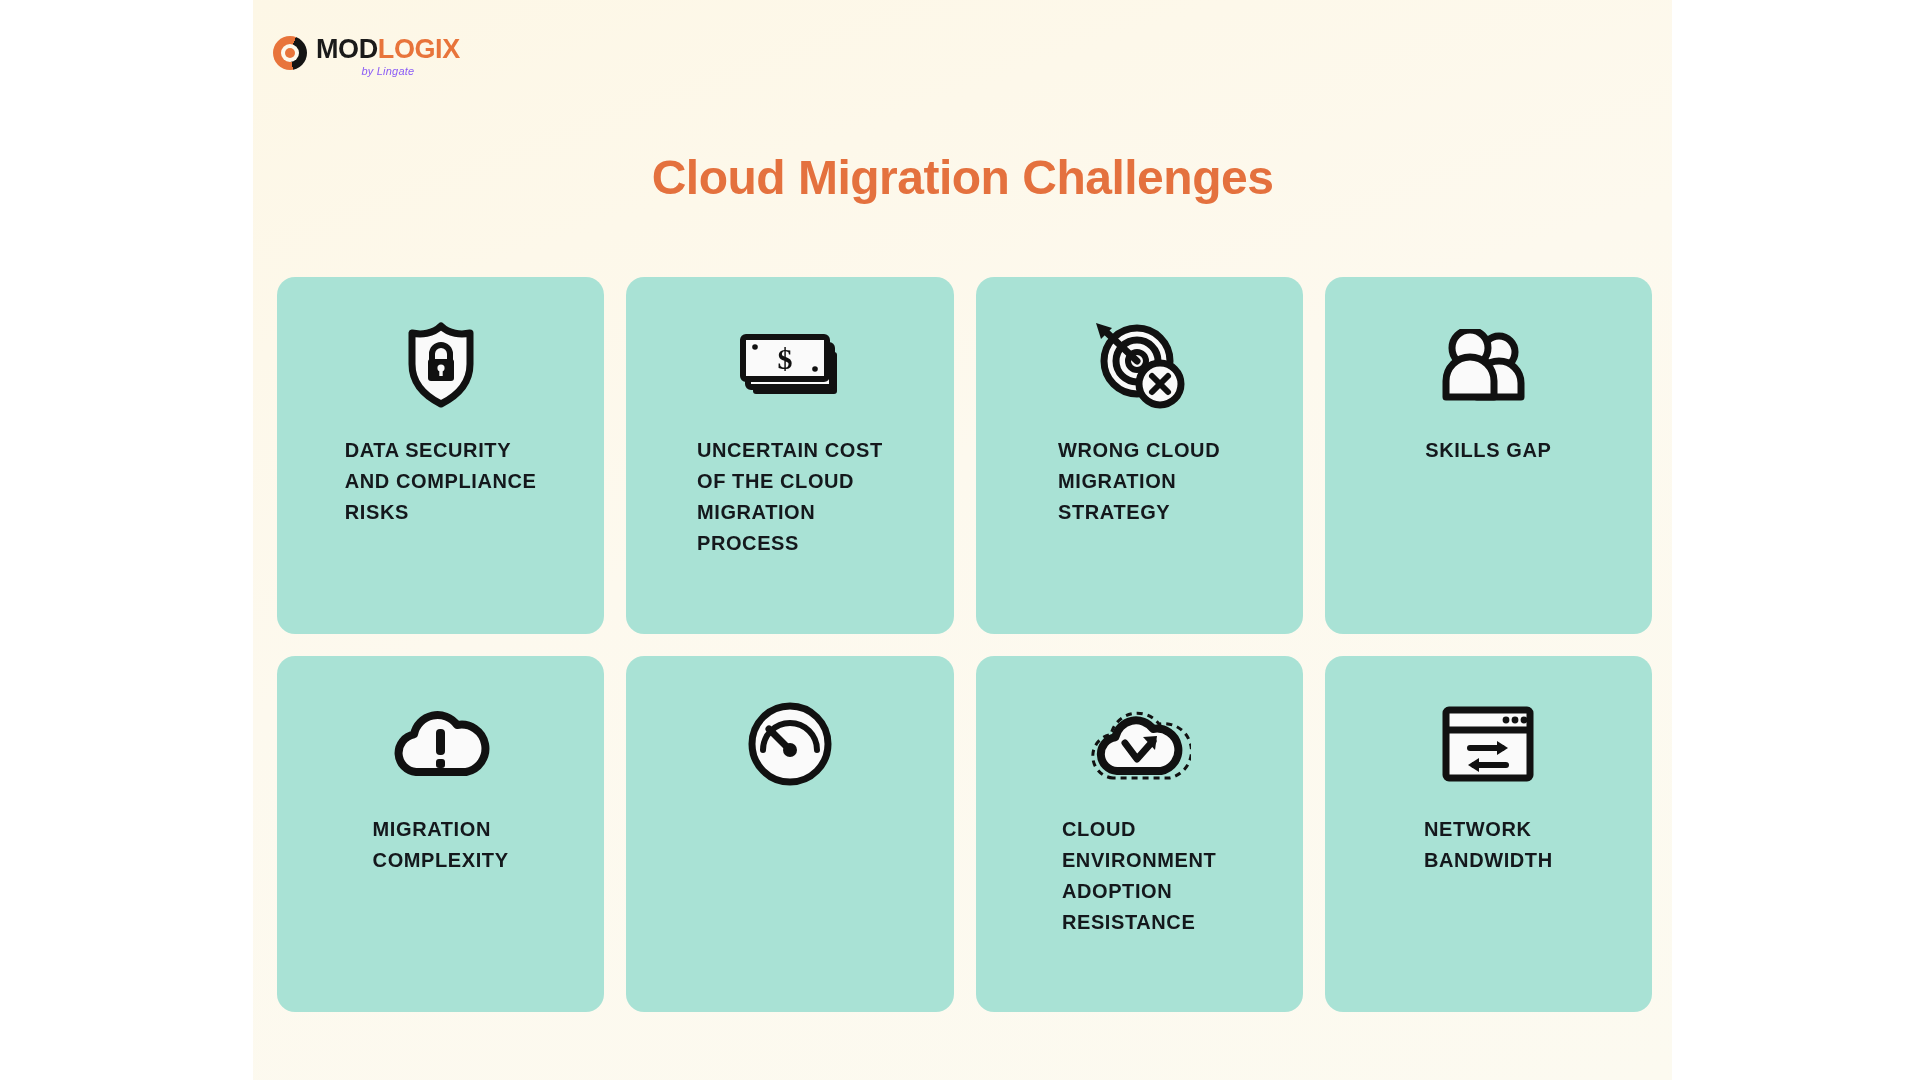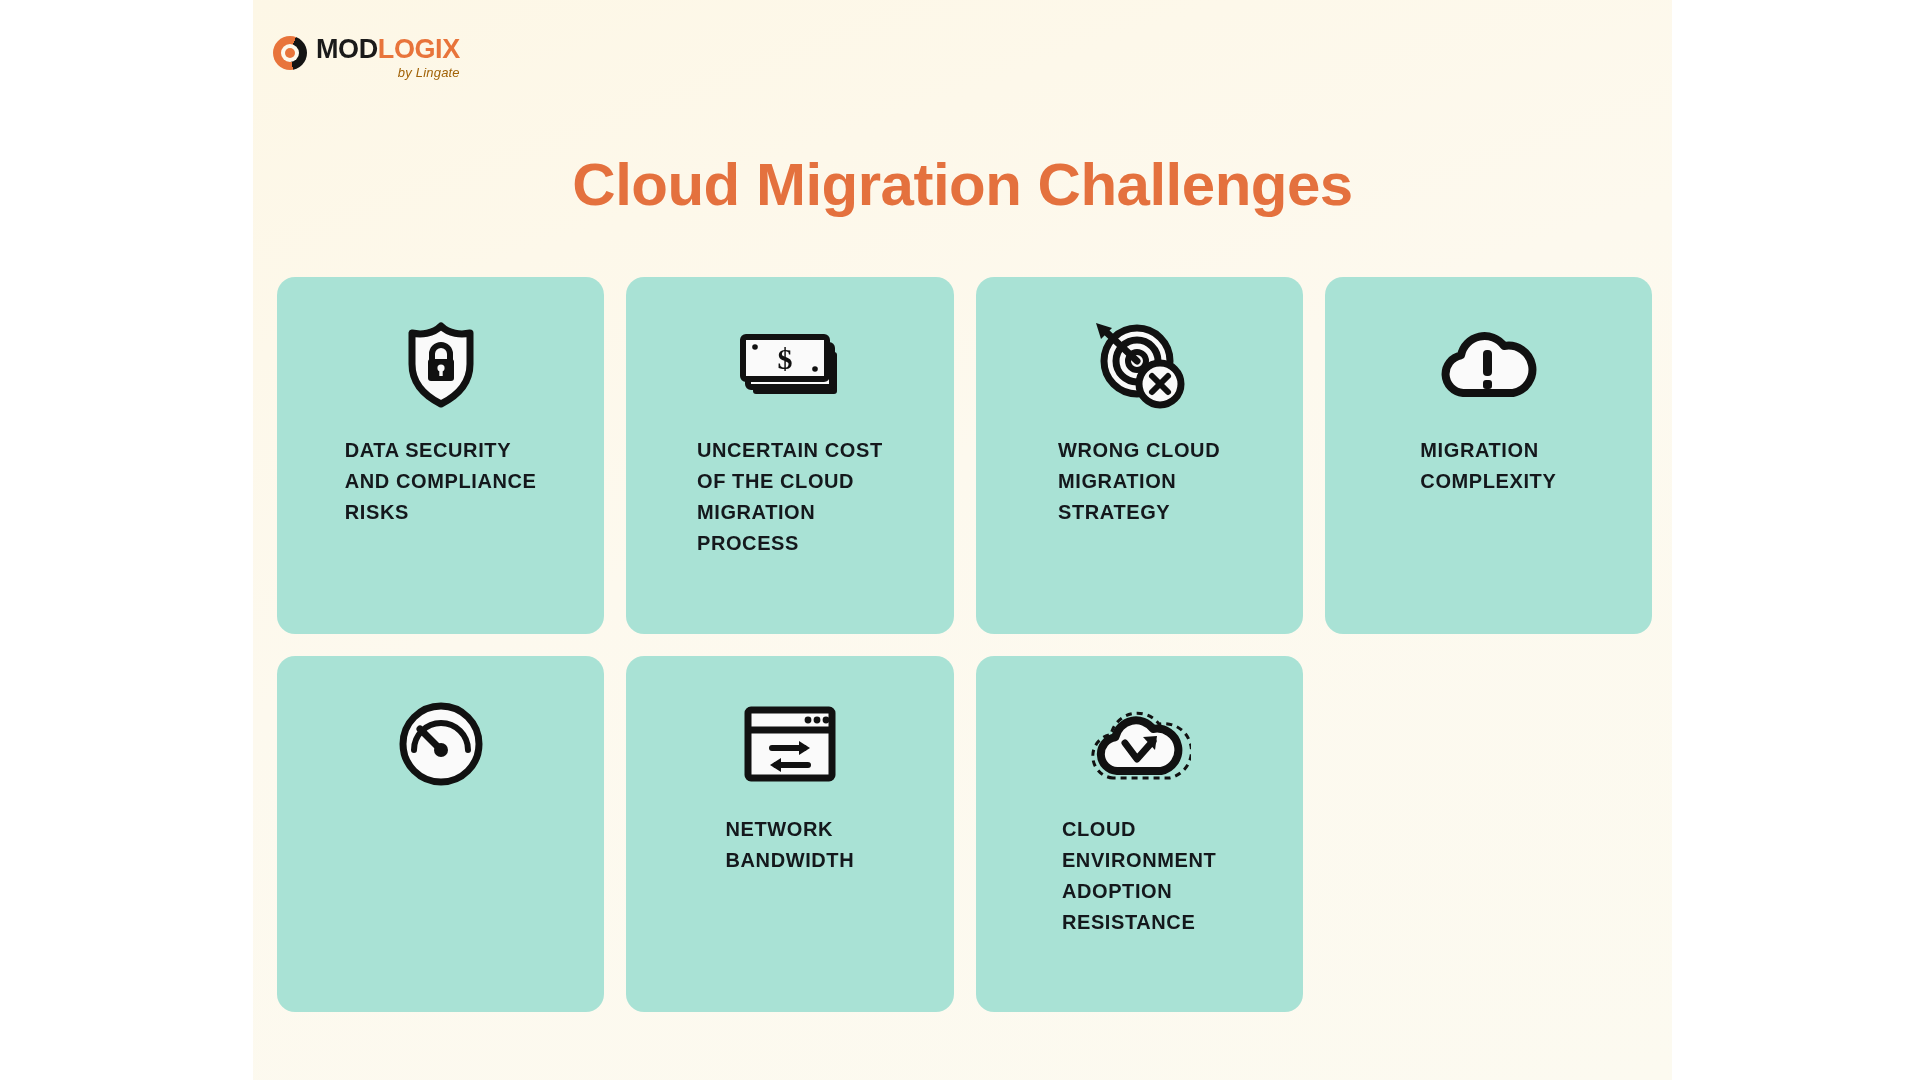--- a/index.html
+++ b/index.html
@@ -36,31 +36,31 @@
     border-radius:50%; background:#e8743b;
   }
   .logo-text { margin-left:9px; }
   .logo-word {
     font-size:27px; font-weight:bold; letter-spacing:-0.4px;
     line-height:30px; white-space:nowrap;
   }
   .logo-word .dark { color:#1a1a1a; }
   .logo-word .orange { color:#e8743b; }
   .logo-sub {
-    font-size:13px; color:#a16207; text-align:right;
+    font-size:11px; color:#8b5cf6; text-align:center;
     margin-top:1px; letter-spacing:0.2px;
     filter:blur(0.7px);
     font-style:italic;
   }
 
   
   .title {
     position:absolute; left:253px; top:150px; width:1419px;
     text-align:center;
-    font-size:60px; font-weight:bold;
+    font-size:48px; font-weight:bold;
     color:#e4713e; letter-spacing:-0.5px;
   }
 
   
   .grid {
     position:absolute; left:277px; top:277px;
     width:1375px; height:735px;
     display:grid;
     grid-template-columns:repeat(4,1fr);
     grid-template-rows:repeat(2,1fr);
@@ -155,20 +155,31 @@
           <circle cx="69" cy="65" r="21" fill="#fafafa" stroke="#111" stroke-width="7"></circle>
           <line x1="61" y1="57" x2="77" y2="73" stroke="#111" stroke-width="6" stroke-linecap="round"></line>
           <line x1="77" y1="57" x2="61" y2="73" stroke="#111" stroke-width="6" stroke-linecap="round"></line>
         </svg>
       </div>
       <div class="card-label">WRONG CLOUD
 MIGRATION
 STRATEGY</div>
     </div>
 
+    <div class="card">
+      <div class="card-icon">
+        <svg width="102" height="72" viewBox="0 0 102 72">
+          <circle cx="62" cy="23" r="16" fill="#fafafa" stroke="#111" stroke-width="7"></circle>
+          <path d="M40 68 v-14 a22 22 0 0 1 44 0 v14 Z" fill="#fafafa" stroke="#111" stroke-width="7" stroke-linejoin="round"></path>
+          <circle cx="33" cy="19" r="18" fill="#fafafa" stroke="#111" stroke-width="7"></circle>
+          <path d="M9 68 v-16 a24 24 0 0 1 48 0 v16 Z" fill="#fafafa" stroke="#111" stroke-width="7" stroke-linejoin="round"></path>
+        </svg>
+      </div>
+      <div class="card-label">SKILLS GAP</div>
+    </div>
 
     <div class="card">
       <div class="card-icon">
         <svg width="98" height="70" viewBox="0 0 98 70">
           <path d="M24 63 a19 19 0 0 1 -2 -37.6 A24 24 0 0 1 65 16 a17 17 0 0 1 9 47 Z" fill="#fafafa" stroke="#111" stroke-width="8" stroke-linejoin="round"></path>
           <rect x="44" y="20" width="9" height="26" rx="4" fill="#111"></rect>
           <rect x="44" y="50" width="9" height="9" rx="3" fill="#111"></rect>
         </svg>
       </div>
       <div class="card-label">MIGRATION
@@ -177,49 +188,49 @@
 
     <div class="card">
       <div class="card-icon">
         <svg width="86" height="86" viewBox="0 0 86 86">
           <circle cx="43" cy="43" r="38" fill="#fafafa" stroke="#111" stroke-width="7"></circle>
           <path d="M16 49 A27 27 0 0 1 70 49" fill="none" stroke="#111" stroke-width="6" stroke-linecap="round"></path>
           <line x1="43" y1="49" x2="22" y2="28" stroke="#111" stroke-width="7" stroke-linecap="round"></line>
           <circle cx="43" cy="49" r="7" fill="#111"></circle>
         </svg>
       </div>
+    </div>
+
+    <div class="card">
+      <div class="card-icon">
+        <svg width="104" height="78" viewBox="0 0 104 78">
+          <path d="M26 73 a22 22 0 0 1 -2 -43.6 A27 27 0 0 1 72 19 a20 20 0 0 1 10 54 Z" fill="none" stroke="#111" stroke-width="3" stroke-dasharray="6 5" stroke-linejoin="round"></path>
+          <path d="M30 66 a17 17 0 0 1 -1.6 -33.8 A21 21 0 0 1 66 24 a15.5 15.5 0 0 1 8 42 Z" fill="#fafafa" stroke="#111" stroke-width="8" stroke-linejoin="round"></path>
+          <polyline points="38,38 50,54 66,36" fill="none" stroke="#111" stroke-width="7" stroke-linecap="round" stroke-linejoin="round"></polyline>
+          <path d="M56 32 L70 31 L68 45 Z" fill="#111"></path>
+        </svg>
+      </div>
+      <div class="card-label">CLOUD
+ENVIRONMENT
+ADOPTION
+RESISTANCE</div>
     </div>
 
     <div class="card">
       <div class="card-icon">
         <svg width="92" height="76" viewBox="0 0 92 76">
           <rect x="4" y="4" width="84" height="68" rx="3" fill="#fafafa" stroke="#111" stroke-width="7"></rect>
           <line x1="4" y1="24" x2="88" y2="24" stroke="#111" stroke-width="7"></line>
           <circle cx="64" cy="14" r="3.4" fill="#111"></circle>
           <circle cx="73" cy="14" r="3.4" fill="#111"></circle>
           <circle cx="82" cy="14" r="3.4" fill="#111"></circle>
           <line x1="28" y1="42" x2="60" y2="42" stroke="#111" stroke-width="6" stroke-linecap="round"></line>
           <path d="M55 35 L66 42 L55 49 Z" fill="#111"></path>
           <line x1="32" y1="59" x2="64" y2="59" stroke="#111" stroke-width="6" stroke-linecap="round"></line>
           <path d="M37 52 L26 59 L37 66 Z" fill="#111"></path>
         </svg>
       </div>
       <div class="card-label">NETWORK
 BANDWIDTH</div>
     </div>
 
-    <div class="card">
-      <div class="card-icon">
-        <svg width="104" height="78" viewBox="0 0 104 78">
-          <path d="M26 73 a22 22 0 0 1 -2 -43.6 A27 27 0 0 1 72 19 a20 20 0 0 1 10 54 Z" fill="none" stroke="#111" stroke-width="3" stroke-dasharray="6 5" stroke-linejoin="round"></path>
-          <path d="M30 66 a17 17 0 0 1 -1.6 -33.8 A21 21 0 0 1 66 24 a15.5 15.5 0 0 1 8 42 Z" fill="#fafafa" stroke="#111" stroke-width="8" stroke-linejoin="round"></path>
-          <polyline points="38,38 50,54 66,36" fill="none" stroke="#111" stroke-width="7" stroke-linecap="round" stroke-linejoin="round"></polyline>
-          <path d="M56 32 L70 31 L68 45 Z" fill="#111"></path>
-        </svg>
-      </div>
-      <div class="card-label">CLOUD
-ENVIRONMENT
-ADOPTION
-RESISTANCE</div>
-    </div>
-
   </div>
 </div>
 
 </body></html>

